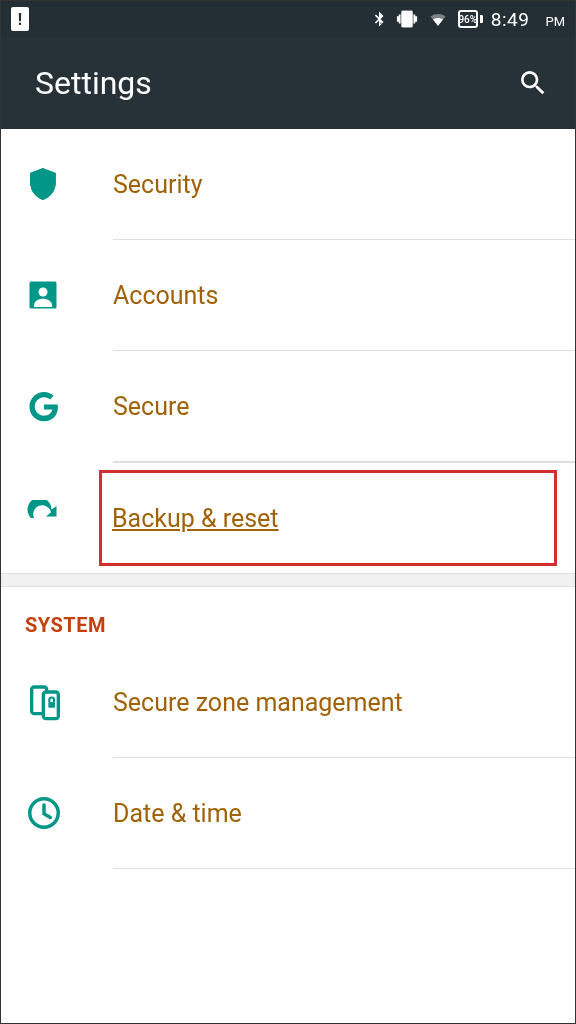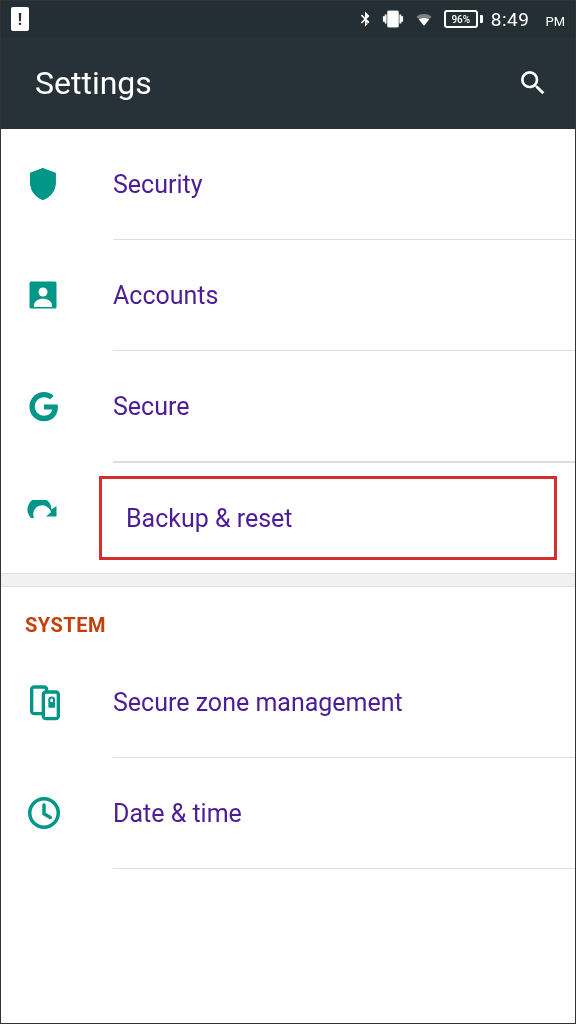--- a/index.html
+++ b/index.html
@@ -5,35 +5,35 @@
   * { margin: 0; padding: 0; box-sizing: border-box; }
   html, body { width: 576px; height: 1024px; font-family: Roboto, "Helvetica Neue", Arial, sans-serif; background: #fff; }
   .device { width: 576px; height: 1024px; border: 1px solid #333; position: relative; background: #fff; overflow: hidden; }
 
   
   .status-bar { height: 36px; background: #232f34; display: flex; align-items: center; justify-content: space-between; padding: 0 10px; color: #fff; font-size: 16px; }
   .status-left { display: flex; align-items: center; gap: 6px; }
   .status-right { display: flex; align-items: center; gap: 8px; }
   .sim-card { width: 18px; height: 24px; background: #fff; border-radius: 2px; display: flex; align-items: center; justify-content: center; color: #232f34; font-weight: bold; font-size: 16px; }
   .battery { display: flex; align-items: center; gap: 2px; }
-  .battery-body { width: 34px; height: 18px; border: 2px solid #fff; border-radius: 3px; position: relative; display: flex; align-items: center; justify-content: center; font-size: 10px; font-weight: 500; }
+  .battery-body { width: 20px; height: 18px; border: 2px solid #fff; border-radius: 3px; position: relative; display: flex; align-items: center; justify-content: center; font-size: 10px; font-weight: 500; }
   .battery-tip { width: 3px; height: 8px; background: #fff; border-radius: 0 1px 1px 0; }
   .time { font-size: 19px; font-weight: 400; letter-spacing: 0.5px; }
   .ampm { font-size: 13px; margin-left: 16px; }
 
   
   .app-bar { height: 92px; background: #263238; display: flex; align-items: center; justify-content: space-between; padding: 0 26px; }
   .app-title { color: #fff; font-size: 32px; font-weight: 400; margin-left: 8px; }
   .search-btn { color: #fff; }
 
   
   .list { background: #fff; }
   .item { display: flex; align-items: center; height: 110px; padding-left: 24px; cursor: pointer; }
   .item .iconwrap { width: 88px; display: flex; align-items: center; justify-content: flex-start; }
-  .item .label { font-size: 25px; color: #4c1d95; flex: 1; }
+  .item .label { font-size: 25px; color: #a16207; flex: 1; }
   .divider-after { margin-left: 112px; border-bottom: 1px solid #ddd; }
 
   .section-gap { height: 14px; background: #f1f1f1; border-top: 1px solid #e0e0e0; border-bottom: 1px solid #e0e0e0; }
   .section-header { padding: 26px 24px 10px 24px; color: #c2410c; font-size: 20px; font-weight: 700; letter-spacing: 0.5px; }
 
   .highlight { border: 3px solid #d32f2f; margin-right: 18px; }
 
   .teal { color: #009688; fill: #009688; stroke: #009688; }
   svg { display: block; }
 </style>
@@ -124,21 +124,21 @@
     <div class="divider-after"></div>
 
     <div class="divider-after"></div>
 
     <div class="item">
       <div class="iconwrap">
         <svg width="36" height="36" viewBox="0 0 24 24">
           <path fill="#009688" d="M17.65 6.35A8 8 0 104 12h2a6 6 0 1111.3-3.9L14 11h7V4l-3.35 2.35z"></path>
         </svg>
       </div>
-      <span class="label highlight" style="height:84px;display:flex;align-items:center;padding-left:24px;margin-left:-14px;">Backup &amp; reset</span>
+      <span class="label highlight" style="height:96px;display:flex;align-items:center;padding-left:10px;margin-left:-14px;text-decoration:underline;">Backup &amp; reset</span>
     </div>
 
   </div>
 
   <div class="section-gap"></div>
 
   <div class="section-header">SYSTEM</div>
 
   <div class="list">
 

